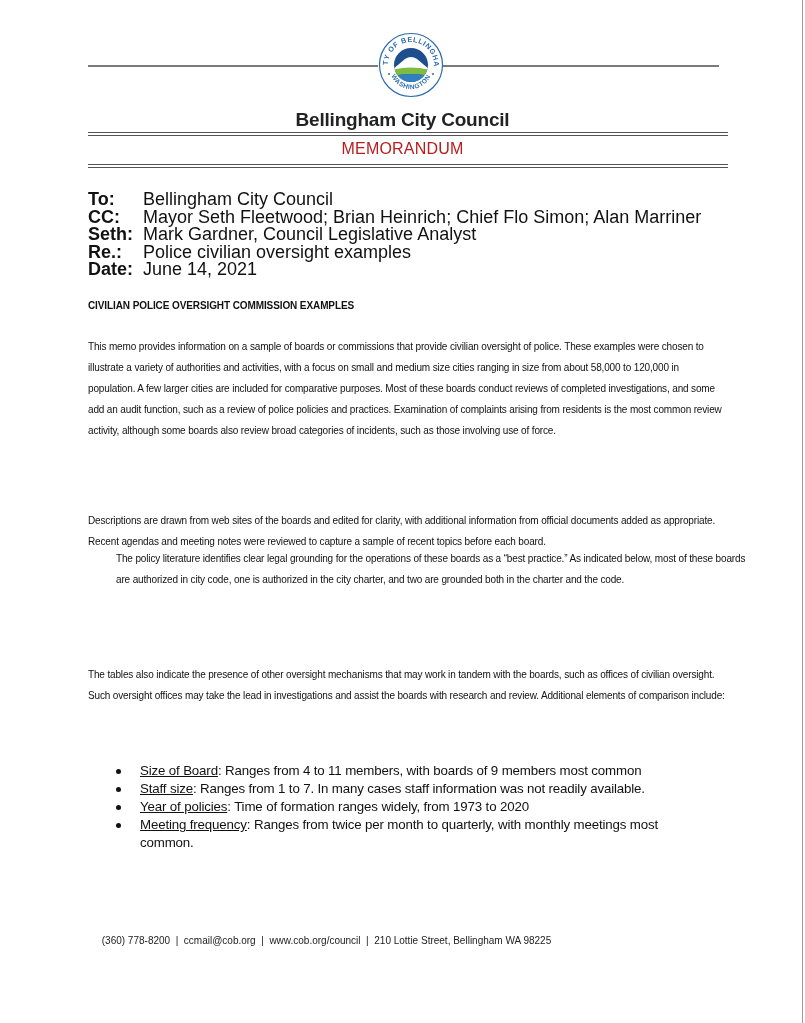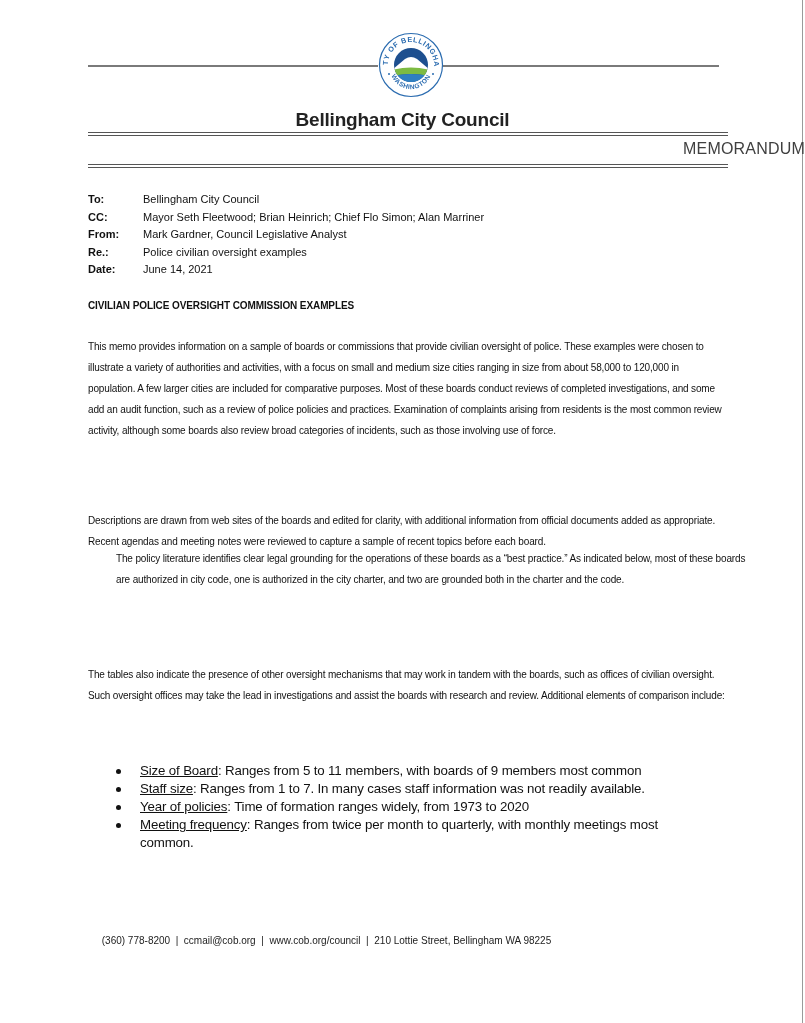--- a/index.html
+++ b/index.html
@@ -22,25 +22,25 @@
     }
     .org-title {
       position: absolute; left: 0; width: 805px; top: 109px; text-align: center;
       font-weight: bold; font-size: 19px; letter-spacing: -0.2px; color: #222;
     }
     .dbl-rule {
       position: absolute; left: 88px; width: 640px; height: 4px;
       border-top: 1.5px solid #555; border-bottom: 1.5px solid #555; box-sizing: border-box;
     }
     .memo-title {
-      position: absolute; left: 0; width: 805px; top: 140px; text-align: right;
-      font-size: 16px; letter-spacing: 0.2px; color: #404040;
+      position: absolute; left: 0; width: 805px; top: 140px; text-align: center;
+      font-size: 16px; letter-spacing: 0.2px; color: #b91c1c;
     }
     .header-fields {
-      position: absolute; left: 88px; top: 191px; font-size: 11px; line-height: 17.5px;
+      position: absolute; left: 88px; top: 191px; font-size: 18px; line-height: 17.5px;
     }
     .hf-row { display: flex; }
     .hf-label { width: 55px; font-weight: bold; }
     .section-heading {
       position: absolute; left: 88px; top: 300px; font-weight: bold; font-size: 10px;
       letter-spacing: -0.1px;
     }
     .para {
       position: absolute; left: 88px; width: 640px; font-size: 10px; line-height: 21px;
       letter-spacing: -0.15px;
@@ -107,21 +107,21 @@
 <div class="header-fields">
   <div class="hf-row">
     <span class="hf-label">To:</span>
     <span>Bellingham City Council</span>
   </div>
   <div class="hf-row">
     <span class="hf-label">CC:</span>
     <span>Mayor Seth Fleetwood; Brian Heinrich; Chief Flo Simon; Alan Marriner</span>
   </div>
   <div class="hf-row">
-    <span class="hf-label">From:</span>
+    <span class="hf-label">Seth:</span>
     <span>Mark Gardner, Council Legislative Analyst</span>
   </div>
   <div class="hf-row">
     <span class="hf-label">Re.:</span>
     <span>Police civilian oversight examples</span>
   </div>
   <div class="hf-row">
     <span class="hf-label">Date:</span>
     <span>June 14, 2021</span>
   </div>
@@ -130,21 +130,21 @@
 <div class="section-heading">CIVILIAN POLICE OVERSIGHT COMMISSION EXAMPLES</div>
 
 <div class="para p1">This memo provides information on a sample of boards or commissions that provide civilian oversight of police. These examples were chosen to illustrate a variety of authorities and activities, with a focus on small and medium size cities ranging in size from about 58,000 to 120,000 in population. A few larger cities are included for comparative purposes. Most of these boards conduct reviews of completed investigations, and some add an audit function, such as a review of police policies and practices. Examination of complaints arising from residents is the most common review activity, although some boards also review broad categories of incidents, such as those involving use of force.</div>
 <div class="para p2">Descriptions are drawn from web sites of the boards and edited for clarity, with additional information from official documents added as appropriate. Recent agendas and meeting notes were reviewed to capture a sample of recent topics before each board.</div>
 <div class="para p3">The policy literature identifies clear legal grounding for the operations of these boards as a “best practice.” As indicated below, most of these boards are authorized in city code, one is authorized in the city charter, and two are grounded both in the charter and the code.</div>
 <div class="para p4">The tables also indicate the presence of other oversight mechanisms that may work in tandem with the boards, such as offices of civilian oversight. Such oversight offices may take the lead in investigations and assist the boards with research and review. Additional elements of comparison include:</div>
 
 <ul class="bullets">
   <li>
     <span class="dot"></span>
-    <span class="term">Size of Board</span><span>: Ranges from 5 to 11 members, with boards of 9 members most common</span>
+    <span class="term">Size of Board</span><span>: Ranges from 4 to 11 members, with boards of 9 members most common</span>
   </li>
   <li>
     <span class="dot"></span>
     <span class="term">Staff size</span><span>: Ranges from 1 to 7. In many cases staff information was not readily available.</span>
   </li>
   <li>
     <span class="dot"></span>
     <span class="term">Year of policies</span><span>: Time of formation ranges widely, from 1973 to 2020</span>
   </li>
   <li>

